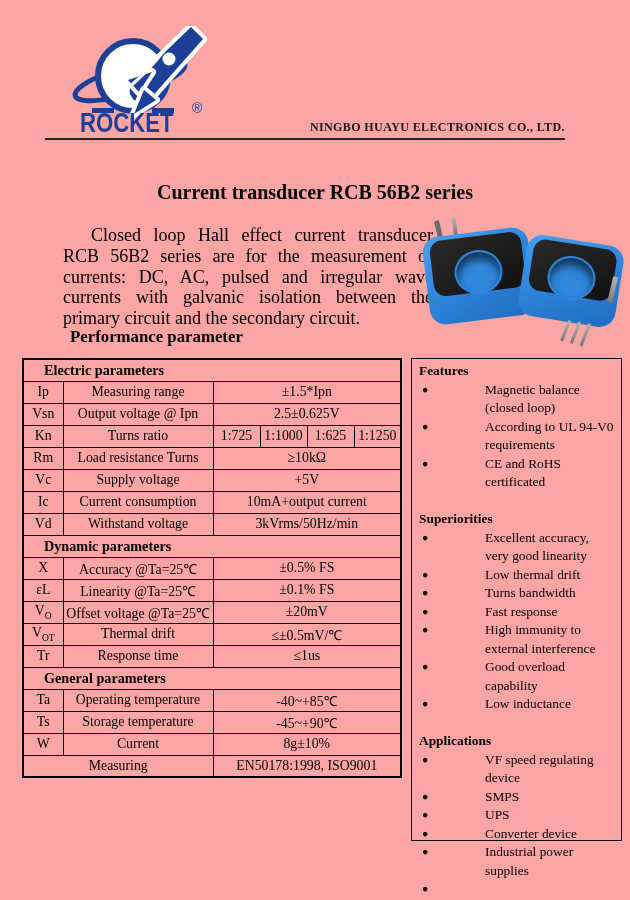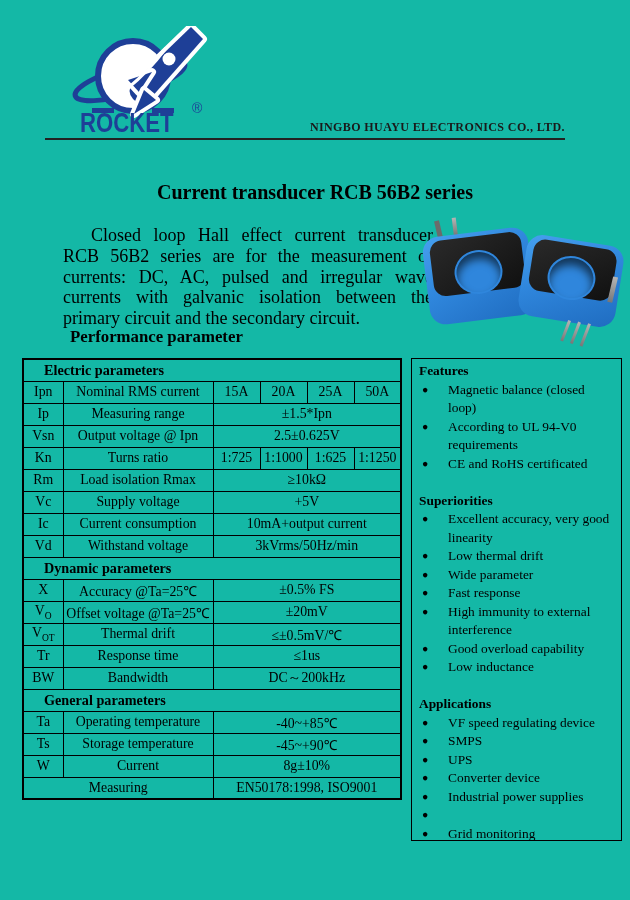--- a/index.html
+++ b/index.html
@@ -1,17 +1,17 @@
 <!DOCTYPE html>
 <html><head>
 <meta charset="utf-8">
 <style>
   * { margin:0; padding:0; box-sizing:border-box; }
   body { background:#e8e8e8; font-family:"Liberation Serif", serif; }
-  .page { position:relative; width:630px; height:900px; background:#14b8a6; margin:0 auto; overflow:hidden; color:#000; }
+  .page { position:relative; width:630px; height:900px; background:#fca5a5; margin:0 auto; overflow:hidden; color:#000; }
 
   
   .logo-wrap { position:absolute; left:70px; top:26px; width:140px; height:116px; }
   .logo-svg { position:absolute; left:0; top:0; }
   .logo-text { position:absolute; left:10px; top:82px; font-family:"Liberation Sans", sans-serif;
                font-weight:700; font-size:27px; letter-spacing:0px; color:#1e3f97;
                transform:scaleX(0.82); transform-origin:left center; }
   .logo-reg { position:absolute; left:122px; top:74px; font-size:14px; color:#1e3f97; font-family:"Liberation Sans", sans-serif; }
   .company { position:absolute; right:65px; top:120px; font-size:12px; font-weight:600;
              letter-spacing:0.4px; color:#1a1a1a; }
@@ -53,21 +53,21 @@
   table.params td.sec { text-align:left; font-weight:700; font-size:14.2px; padding-left:20px; }
   table.params td sub { font-size:9.5px; }
 
   
   .sidebar { position:absolute; left:411px; top:358px; width:211px; height:483px;
              border:1px solid #000; padding:3px 5px 0 7px; font-size:13.4px; line-height:18.5px; }
   .group + .group { margin-top:18.5px; }
   .gtitle { font-weight:700; }
   .item { display:flex; }
   .item .b { flex:0 0 29px; font-size:10.5px; line-height:18.5px; padding-left:3px; }
-  .item .t { flex:1; }
+  .item .t { flex:1;margin-left:37px; }
 </style>
 </head>
 <body>
 
 <div class="page">
 
   <div class="logo-wrap">
     <svg class="logo-svg" width="140" height="96" viewBox="0 0 140 96">
       <g fill="none" stroke="#1e3f97">
         <ellipse cx="60" cy="54" rx="57" ry="14" stroke-width="5" transform="rotate(-16 60 54)"></ellipse>
@@ -120,48 +120,40 @@
       <col style="width:47px">
         <col style="width:47px">
         <col style="width:47px">
         <col style="width:47px">
     </colgroup>
     <tbody>
         <tr>
           <td colspan="6" class="sec">Electric parameters</td>
         </tr>
         <tr>
-          <td>Ipn</td>
-          <td>Nominal RMS current</td>
-          <td>15A</td>
-          <td>20A</td>
-          <td>25A</td>
-          <td>50A</td>
-        </tr>
-        <tr>
           <td>Ip</td>
           <td>Measuring range</td>
           <td colspan="4">±1.5*Ipn</td>
         </tr>
         <tr>
           <td>Vsn</td>
           <td>Output voltage @ Ipn</td>
           <td colspan="4">2.5±0.625V</td>
         </tr>
         <tr>
           <td>Kn</td>
           <td>Turns ratio</td>
           <td>1:725</td>
           <td>1:1000</td>
           <td>1:625</td>
           <td>1:1250</td>
         </tr>
         <tr>
           <td>Rm</td>
-          <td>Load isolation Rmax</td>
+          <td>Load resistance Turns</td>
           <td colspan="4">≥10kΩ</td>
         </tr>
         <tr>
           <td>Vc</td>
           <td>Supply voltage</td>
           <td colspan="4">+5V</td>
         </tr>
         <tr>
           <td>Ic</td>
           <td>Current consumption</td>
@@ -174,40 +166,40 @@
         </tr>
         <tr>
           <td colspan="6" class="sec">Dynamic parameters</td>
         </tr>
         <tr>
           <td>X</td>
           <td>Accuracy @Ta=25℃</td>
           <td colspan="4">±0.5% FS</td>
         </tr>
         <tr>
+          <td>εL</td>
+          <td>Linearity @Ta=25℃</td>
+          <td colspan="4">±0.1% FS</td>
+        </tr>
+        <tr>
           <td>V<sub>O</sub></td>
           <td>Offset voltage @Ta=25℃</td>
           <td colspan="4">±20mV</td>
         </tr>
         <tr>
           <td>V<sub>OT</sub></td>
           <td>Thermal drift</td>
           <td colspan="4">≤±0.5mV/℃</td>
         </tr>
         <tr>
           <td>Tr</td>
           <td>Response time</td>
           <td colspan="4">≤1us</td>
         </tr>
         <tr>
-          <td>BW</td>
-          <td>Bandwidth</td>
-          <td colspan="4">DC～200kHz</td>
-        </tr>
-        <tr>
           <td colspan="6" class="sec">General parameters</td>
         </tr>
         <tr>
           <td>Ta</td>
           <td>Operating temperature</td>
           <td colspan="4">-40~+85℃</td>
         </tr>
         <tr>
           <td>Ts</td>
           <td>Storage temperature</td>
@@ -246,21 +238,21 @@
         <div class="item">
           <span class="b">●</span>
           <span class="t">Excellent accuracy, very good linearity</span>
         </div>
         <div class="item">
           <span class="b">●</span>
           <span class="t">Low thermal drift</span>
         </div>
         <div class="item">
           <span class="b">●</span>
-          <span class="t">Wide parameter</span>
+          <span class="t">Turns bandwidth</span>
         </div>
         <div class="item">
           <span class="b">●</span>
           <span class="t">Fast response</span>
         </div>
         <div class="item">
           <span class="b">●</span>
           <span class="t">High immunity to external interference</span>
         </div>
         <div class="item">

